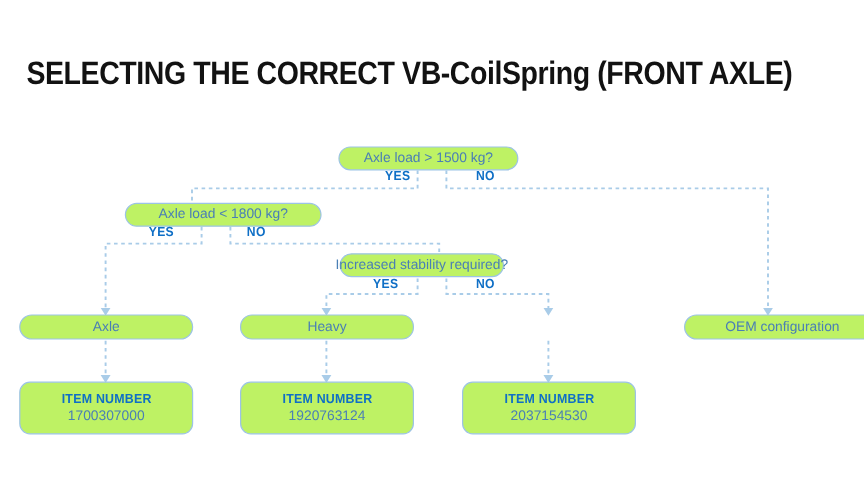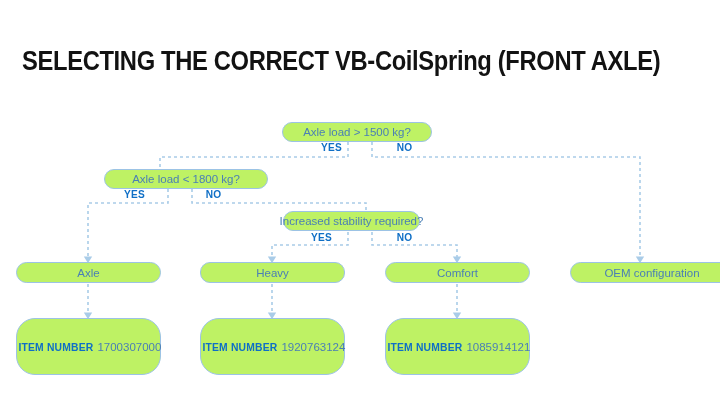--- a/index.html
+++ b/index.html
@@ -41,23 +41,23 @@
     border-radius:999px;
     height:20px;
     font-size:11.5px;
   }
   .result{
     border-radius:999px;
     height:21px;
     font-size:11.5px;
   }
   .itembox{
-    border-radius:19px;
-    height:57px;
-    flex-direction:row;
+    border-radius:9px;
+    height:44px;
+    flex-direction:column;
     justify-content:center;
     gap:2px;
   }
   .item-title{
     font-weight:bold;
     font-size:11px;
     color:#0f6fc6;
     letter-spacing:0.2px;
     transform:scaleX(0.94);
   }
@@ -126,33 +126,30 @@
   <div class="branch-label" style="left: 205px; top: 188px;">NO</div>
   <div class="branch-label" style="left: 310px; top: 231px;">YES</div>
   <div class="branch-label" style="left: 396px; top: 231px;">NO</div>
 
   <div class="node result" style="left: 16px; top: 262px; width: 145px;">
       <span>Axle</span>
     </div>
   <div class="node result" style="left: 200px; top: 262px; width: 145px; border-radius: 10px;">
       <span>Heavy</span>
     </div>
-  <div class="node result" style="left: 385px; top: 262px; width: 145px;">
-      <span>Comfort</span>
-    </div>
   <div class="node result" style="left: 570px; top: 262px; width: 164px;">
       <span>OEM configuration</span>
     </div>
 
   <div class="node itembox" style="left: 16px; top: 318px; width: 145px;">
     <div class="item-title">ITEM NUMBER</div>
     <div class="item-number">1700307000</div>
   </div>
   <div class="node itembox" style="left: 200px; top: 318px; width: 145px;">
     <div class="item-title">ITEM NUMBER</div>
     <div class="item-number">1920763124</div>
   </div>
   <div class="node itembox" style="left: 385px; top: 318px; width: 145px;">
     <div class="item-title">ITEM NUMBER</div>
-    <div class="item-number">1085914121</div>
+    <div class="item-number">2037154530</div>
   </div>
 
 </div>
 
 </body></html>

